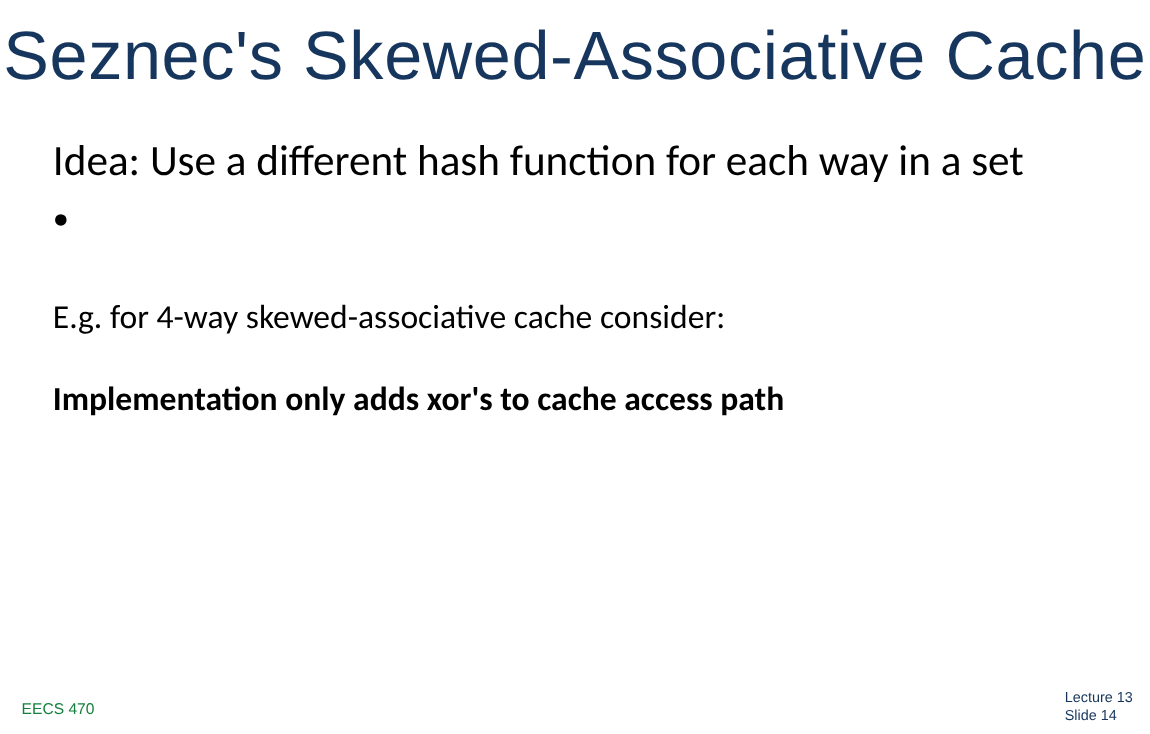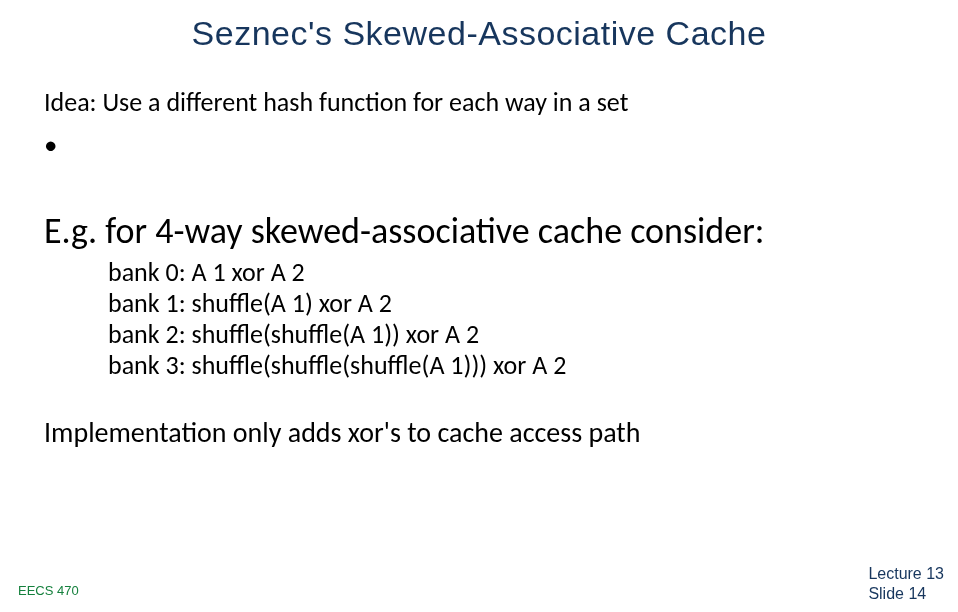--- a/index.html
+++ b/index.html
@@ -1,68 +1,69 @@
 <!DOCTYPE html>
 <html><head>
 <meta charset="utf-8">
 <style>
   * { margin: 0; padding: 0; box-sizing: border-box; }
   html, body { width: 958px; height: 612px; background: #fff; font-family: Calibri, "Segoe UI", sans-serif; color: #000; }
   .slide { position: relative; width: 958px; height: 612px; }
   .title {
     font-family: "Comic Sans MS", cursive, sans-serif;
     color: #17365d;
-    font-size: 34px;
+    font-size: 57px;
     text-align: center;
     padding-top: 14px;
     letter-spacing: 0.5px;
   }
   .idea {
-    font-size: 26px;
+    font-size: 36px;
     line-height: 1.05;
     margin: 36px 0 0 44px;
     padding-right: 40px;
   }
   .idea .indent { display: block; padding-left: 34px; }
   .bullet-row {
     margin: 12px 0 0 44px;
     padding-right: 60px;
     display: flex;
     align-items: flex-start;
     font-size: 27px;
     line-height: 1.12;
   }
   .bullet-dot { width: 34px; flex: 0 0 34px; padding-top: 2px; }
   .eg {
-    font-size: 36px;
+    font-size: 28px;
     margin: 48px 0 0 44px;
   }
   .banks {
     font-size: 26px;
     line-height: 1.2;
     margin: 4px 0 0 108px;
   }
   .impl {
     font-size: 28px;
     margin: 34px 0 0 44px;
+    font-weight: bold;
   }
   .footer {
     position: absolute;
     left: 18px;
     bottom: 14px;
     font-family: Verdana, Geneva, sans-serif;
     font-size: 13px;
     color: #15803d;
   }
   .footer-right {
     position: absolute;
     right: 14px;
     bottom: 8px;
     font-family: Verdana, Geneva, sans-serif;
-    font-size: 16px;
+    font-size: 12px;
     color: #17365d;
     text-align: left;
     line-height: 1.25;
   }
 </style>
 </head>
 <body>
 
 <div class="slide">
 
@@ -71,26 +72,20 @@
   <div class="idea">
     <span>Idea: Use a different hash function for each way in a set</span>
   </div>
 
   <div class="bullet-row">
     <div class="bullet-dot">•</div>
   </div>
 
   <div class="eg">E.g. for 4-way skewed-associative cache consider:</div>
 
-  <div class="banks">
-    <div>bank 0: A 1 xor A 2</div>
-    <div>bank 1: shuffle(A 1) xor A 2</div>
-    <div>bank 2: shuffle(shuffle(A 1)) xor A 2</div>
-    <div>bank 3: shuffle(shuffle(shuffle(A 1))) xor A 2</div>
-  </div>
 
   <div class="impl">Implementation only adds xor's to cache access path</div>
 
   <div class="footer">EECS 470</div>
 
   <div class="footer-right">
     <div>Lecture 13</div>
     <div>Slide 14</div>
   </div>
 

